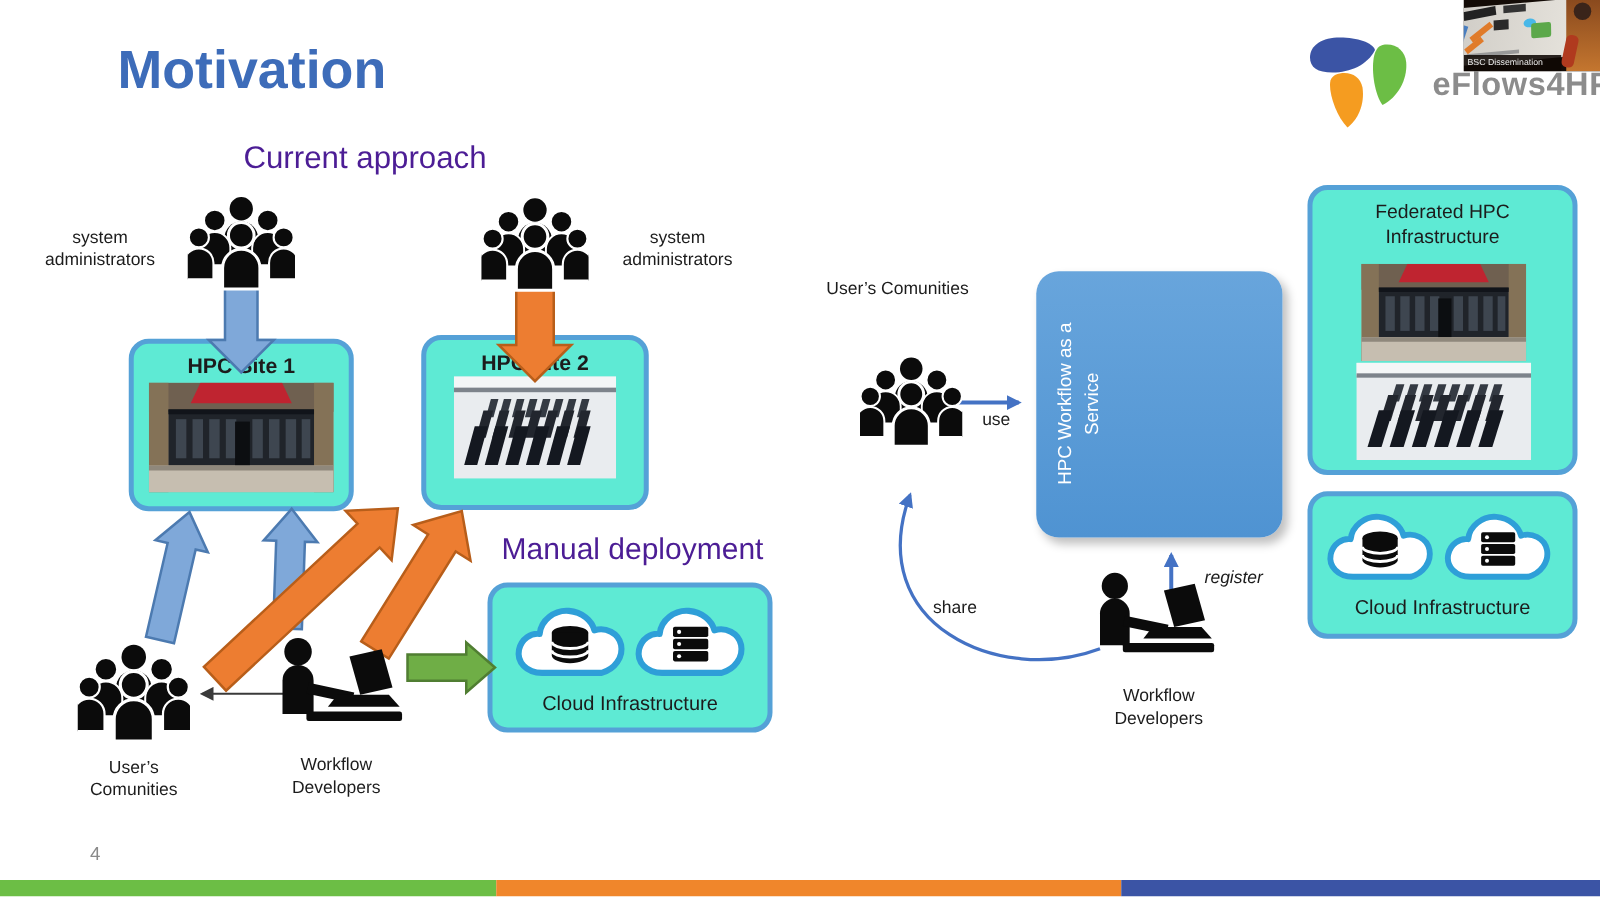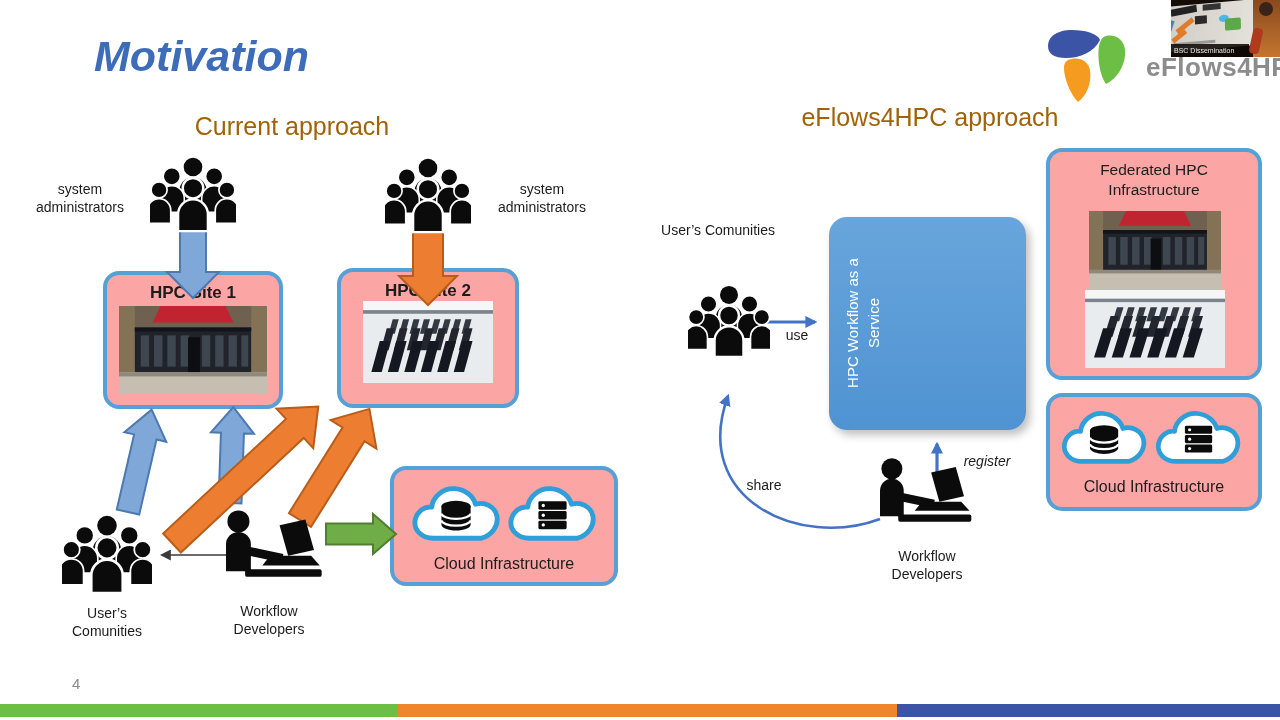--- a/index.html
+++ b/index.html
@@ -1,22 +1,22 @@
 <!DOCTYPE html>
 <html><head>
 <meta charset="utf-8">
 <style>
   html,body{margin:0;padding:0;background:#ffffff;}
   .slide{position:relative;width:1280px;height:720px;background:#ffffff;overflow:hidden;
          font-family:"Liberation Sans",sans-serif;color:#1c1c1c;}
   .abs{position:absolute;}
-  .title{font-size:43px;font-weight:bold;color:#3D6CB9;z-index:2;font-style:italic;}
-  .heading{font-size:25px;color:#a16207;text-align:center;z-index:2;}
+  .title{font-size:43px;font-weight:bold;color:#3D6CB9;z-index:2;}
+  .heading{font-size:25px;color:#4c1d95;text-align:center;z-index:2;}
   .label{font-size:14px;line-height:1.3;text-align:center;color:#1c1c1c;z-index:4;}
-  .box{border:4px solid #55A1D7;border-radius:16px;background:#fca5a5;box-sizing:border-box;z-index:1;}
+  .box{border:4px solid #55A1D7;border-radius:16px;background:#5eead4;box-sizing:border-box;z-index:1;}
   .site-title{font-size:17px;font-weight:600;text-align:center;width:100%;}
   .waas-box{background:linear-gradient(180deg,#68a5dc,#4f93d2);border-radius:18px;
             box-shadow:4px 5px 8px rgba(0,0,0,.25);z-index:2;}
   .stack-box{background:linear-gradient(180deg,#79b453,#68a744);border-radius:14px;
              box-shadow:3px 4px 7px rgba(0,0,0,.3);z-index:3;display:flex;align-items:center;justify-content:center;}
   .stack-label{color:#fff;font-size:16.5px;line-height:1.45;text-align:center;padding:0 14px;}
   .waas-label{transform:rotate(-90deg);display:flex;flex-direction:column;align-items:center;justify-content:center;
               color:#fff;font-size:15px;line-height:1.4;text-align:center;z-index:3;}
   .overlay{z-index:5;pointer-events:none;}
   .icon{z-index:6;}
@@ -136,21 +136,21 @@
               <rect x="127" y="44" width="12" height="34"></rect>
           </g>
         </g>
       </symbol>
     </defs>
   </svg>
 
   <div class="abs title" style="left:94px;top:32px;">Motivation</div>
 
   <div class="abs heading" style="left:162px;top:112px;width:260px;">Current approach</div>
-  <div class="abs heading" style="left:790px;top:103px;width:280px;">eFlows4HPC approach</div>
+  <div class="abs heading" style="left:392px;top:426px;width:228px;font-size:24px;">Manual deployment</div>
 
   <div class="abs box" style="left:103px;top:271px;width:180px;height:138px;">
     <div class="abs site-title" style="top:8px;">HPC Site 1</div>
     <svg class="abs" style="left:12px;top:31px;" width="148" height="88">
         <use href="#sym-photo-mn" width="100%" height="100%"></use>
       </svg>
   </div>
   <div class="abs box" style="left:337px;top:268px;width:182px;height:140px;">
     <div class="abs site-title" style="top:9px;">HPC Site 2</div>
     <svg class="abs" style="left:22px;top:29px;" width="130" height="82">

